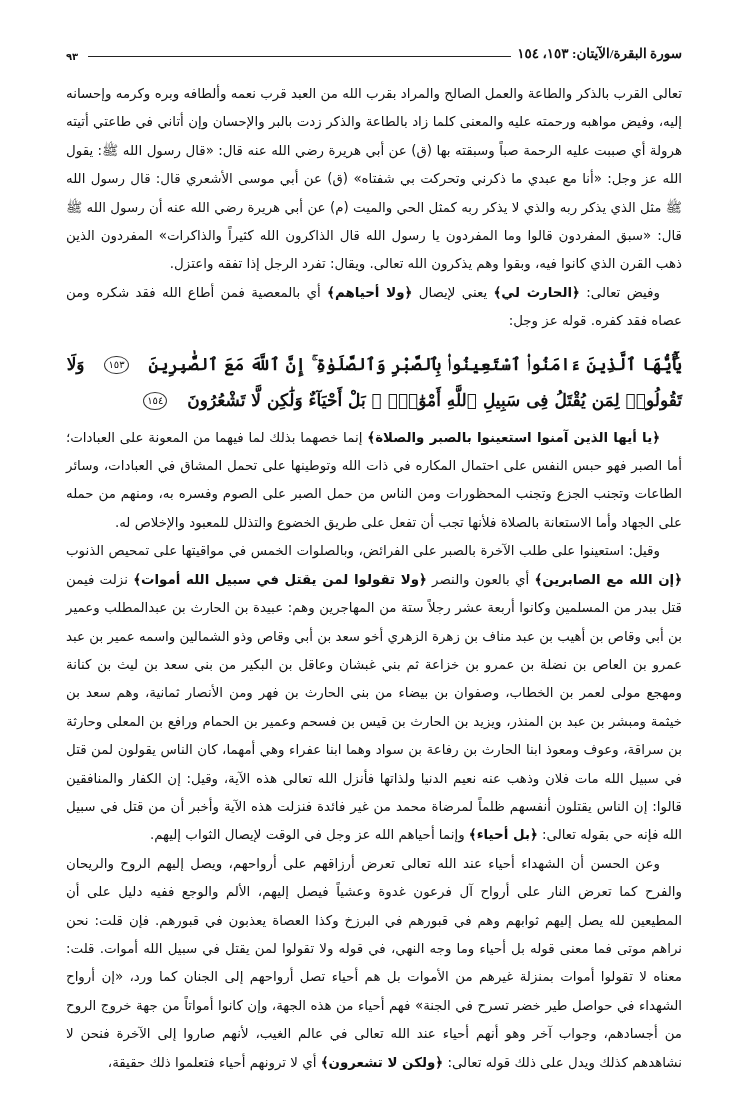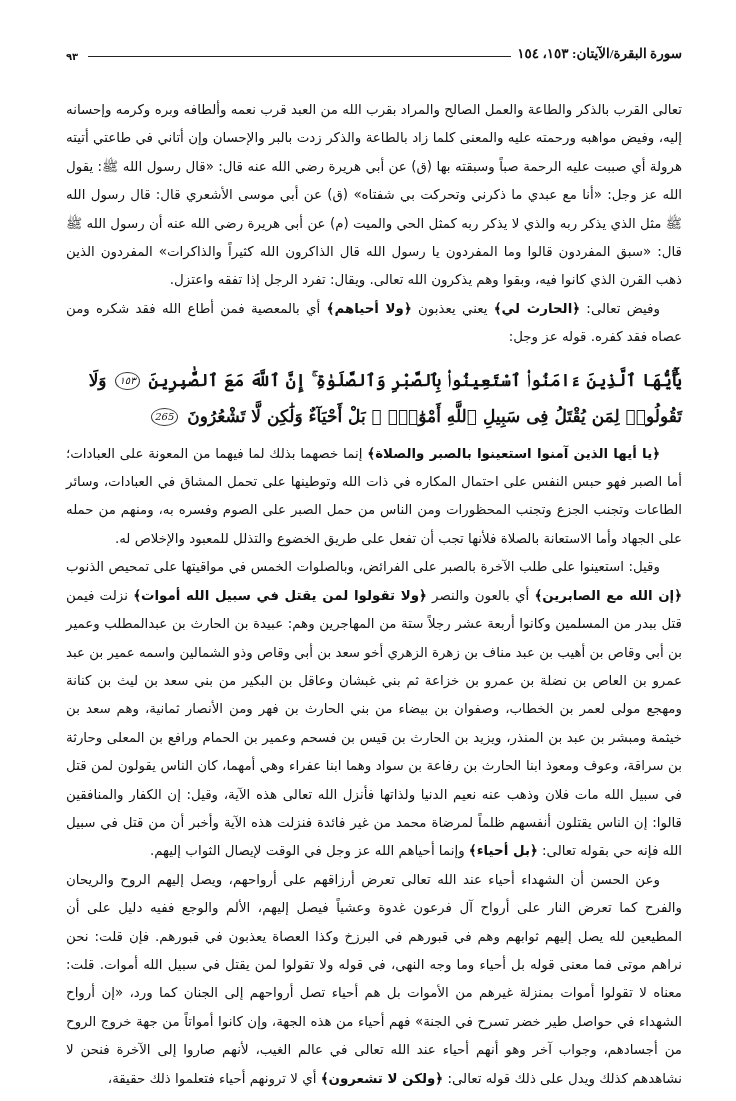--- a/index.html
+++ b/index.html
@@ -10,62 +10,61 @@
   .page { position: absolute; left: 0; top: 0; width: 736px; height: 1101px; background: #fff; }
   .running-head {
     position: absolute; top: 36px; left: 66px; width: 616px; height: 26px;
     direction: rtl; display: flex; align-items: flex-end;
     font-family: "DejaVu Sans", sans-serif;
   }
   .rh-title { font-size: 13.5px; font-weight: bold; white-space: nowrap; padding-left: 6px; font-family: Liberation Serif, serif; }
   .rh-rule { flex: 1; border-bottom: 1px solid #222; margin-bottom: 5px; }
   .rh-page { font-size: 10px; font-weight: bold; padding-right: 10px; white-space: nowrap; }
   .body {
-    position: absolute; top: 96px; left: 66px; width: 616px;
+    position: absolute; top: 80px; left: 66px; width: 616px;
     direction: rtl; text-align: justify; text-align-last: right;
     font-family: "DejaVu Sans", sans-serif; font-size: 13.4px; line-height: 28.4px;
   }
   .body p { margin: 0; }
   .indent { text-indent: 22px; }
   .qv { font-weight: bold; }
   .verse-block {
     margin: 10px 0 6px 0; font-family: "DejaVu Serif", serif; font-weight: bold;
     font-size: 17px; line-height: 36px; text-align: right;
   }
   .ayah-mark {
     display: inline-block; font-size: 10px; font-weight: normal; line-height: 16px;
-    border: 1px solid #333; border-radius: 50%; padding: 0 3px; margin: 0 3px;
+    border: 1px solid #333; border-radius: 50%; padding: 0 3px; margin: 0 14px;
     vertical-align: middle;
-    font-style: italic;
   }
 </style>
 </head>
 <body>
 
 <div class="page">
 
   <div class="running-head">
     <span class="rh-title">سورة البقرة/الآيتان: ١٥٣، ١٥٤</span>
     <span class="rh-rule"></span>
     <span class="rh-page">٩٣</span>
   </div>
 
   <div class="body">
 
     <p>تعالى القرب بالذكر والطاعة والعمل الصالح والمراد بقرب الله من العبد قرب نعمه وألطافه وبره وكرمه وإحسانه إليه، وفيض مواهبه ورحمته عليه والمعنى كلما زاد بالطاعة والذكر زدت بالبر والإحسان وإن أتاني في طاعتي أتيته هرولة أي صببت عليه الرحمة صباً وسبقته بها (ق) عن أبي هريرة رضي الله عنه قال: «قال رسول الله ﷺ: يقول الله عز وجل: «أنا مع عبدي ما ذكرني وتحركت بي شفتاه» (ق) عن أبي موسى الأشعري قال: قال رسول الله ﷺ مثل الذي يذكر ربه والذي لا يذكر ربه كمثل الحي والميت (م) عن أبي هريرة رضي الله عنه أن رسول الله ﷺ قال: «سبق المفردون قالوا وما المفردون يا رسول الله قال الذاكرون الله كثيراً والذاكرات» المفردون الذين ذهب القرن الذي كانوا فيه، وبقوا وهم يذكرون الله تعالى. ويقال: تفرد الرجل إذا تفقه واعتزل.</p>
 
     <p class="indent">
-      <span>وفيض تعالى: </span><span class="qv">﴿الحارث لي﴾</span><span> يعني يعذبون </span><span class="qv">﴿ولا أحياهم﴾</span><span> أي بالمعصية فمن أطاع الله فقد شكره ومن عصاه فقد كفره. قوله عز وجل:</span>
+      <span>وفيض تعالى: </span><span class="qv">﴿الحارث لي﴾</span><span> يعني لإيصال </span><span class="qv">﴿ولا أحياهم﴾</span><span> أي بالمعصية فمن أطاع الله فقد شكره ومن عصاه فقد كفره. قوله عز وجل:</span>
     </p>
 
     <div class="verse-block">
       <span>يَٰٓأَيُّهَا ٱلَّذِينَ ءَامَنُوا۟ ٱسْتَعِينُوا۟ بِٱلصَّبْرِ وَٱلصَّلَوٰةِ ۚ إِنَّ ٱللَّهَ مَعَ ٱلصَّٰبِرِينَ</span>
       <span class="ayah-mark">١٥٣</span>
       <span>وَلَا تَقُولُوا۟ لِمَن يُقْتَلُ فِى سَبِيلِ ٱللَّهِ أَمْوَٰتٌۢ ۚ بَلْ أَحْيَآءٌ وَلَٰكِن لَّا تَشْعُرُونَ</span>
-      <span class="ayah-mark">265</span>
+      <span class="ayah-mark">١٥٤</span>
     </div>
 
     <p class="indent">
       <span class="qv">﴿يا أيها الذين آمنوا استعينوا بالصبر والصلاة﴾</span><span> إنما خصهما بذلك لما فيهما من المعونة على العبادات؛ أما الصبر فهو حبس النفس على احتمال المكاره في ذات الله وتوطينها على تحمل المشاق في العبادات، وسائر الطاعات وتجنب الجزع وتجنب المحظورات ومن الناس من حمل الصبر على الصوم وفسره به، ومنهم من حمله على الجهاد وأما الاستعانة بالصلاة فلأنها تجب أن تفعل على طريق الخضوع والتذلل للمعبود والإخلاص له.</span>
     </p>
 
     <p class="indent">
       <span>وقيل: استعينوا على طلب الآخرة بالصبر على الفرائض، وبالصلوات الخمس في مواقيتها على تمحيص الذنوب </span><span class="qv">﴿إن الله مع الصابرين﴾</span><span> أي بالعون والنصر </span><span class="qv">﴿ولا تقولوا لمن يقتل في سبيل الله أموات﴾</span><span> نزلت فيمن قتل ببدر من المسلمين وكانوا أربعة عشر رجلاً ستة من المهاجرين وهم: عبيدة بن الحارث بن عبدالمطلب وعمير بن أبي وقاص بن أهيب بن عبد مناف بن زهرة الزهري أخو سعد بن أبي وقاص وذو الشمالين واسمه عمير بن عبد عمرو بن العاص بن نضلة بن عمرو بن خزاعة ثم بني غبشان وعاقل بن البكير من بني سعد بن ليث بن كنانة ومهجع مولى لعمر بن الخطاب، وصفوان بن بيضاء من بني الحارث بن فهر ومن الأنصار ثمانية، وهم سعد بن خيثمة ومبشر بن عبد بن المنذر، ويزيد بن الحارث بن قيس بن فسحم وعمير بن الحمام ورافع بن المعلى وحارثة بن سراقة، وعوف ومعوذ ابنا الحارث بن رفاعة بن سواد وهما ابنا عفراء وهي أمهما، كان الناس يقولون لمن قتل في سبيل الله مات فلان وذهب عنه نعيم الدنيا ولذاتها فأنزل الله تعالى هذه الآية، وقيل: إن الكفار والمنافقين قالوا: إن الناس يقتلون أنفسهم ظلماً لمرضاة محمد من غير فائدة فنزلت هذه الآية وأخبر أن من قتل في سبيل الله فإنه حي بقوله تعالى: </span><span class="qv">﴿بل أحياء﴾</span><span> وإنما أحياهم الله عز وجل في الوقت لإيصال الثواب إليهم.</span>
     </p>
 

